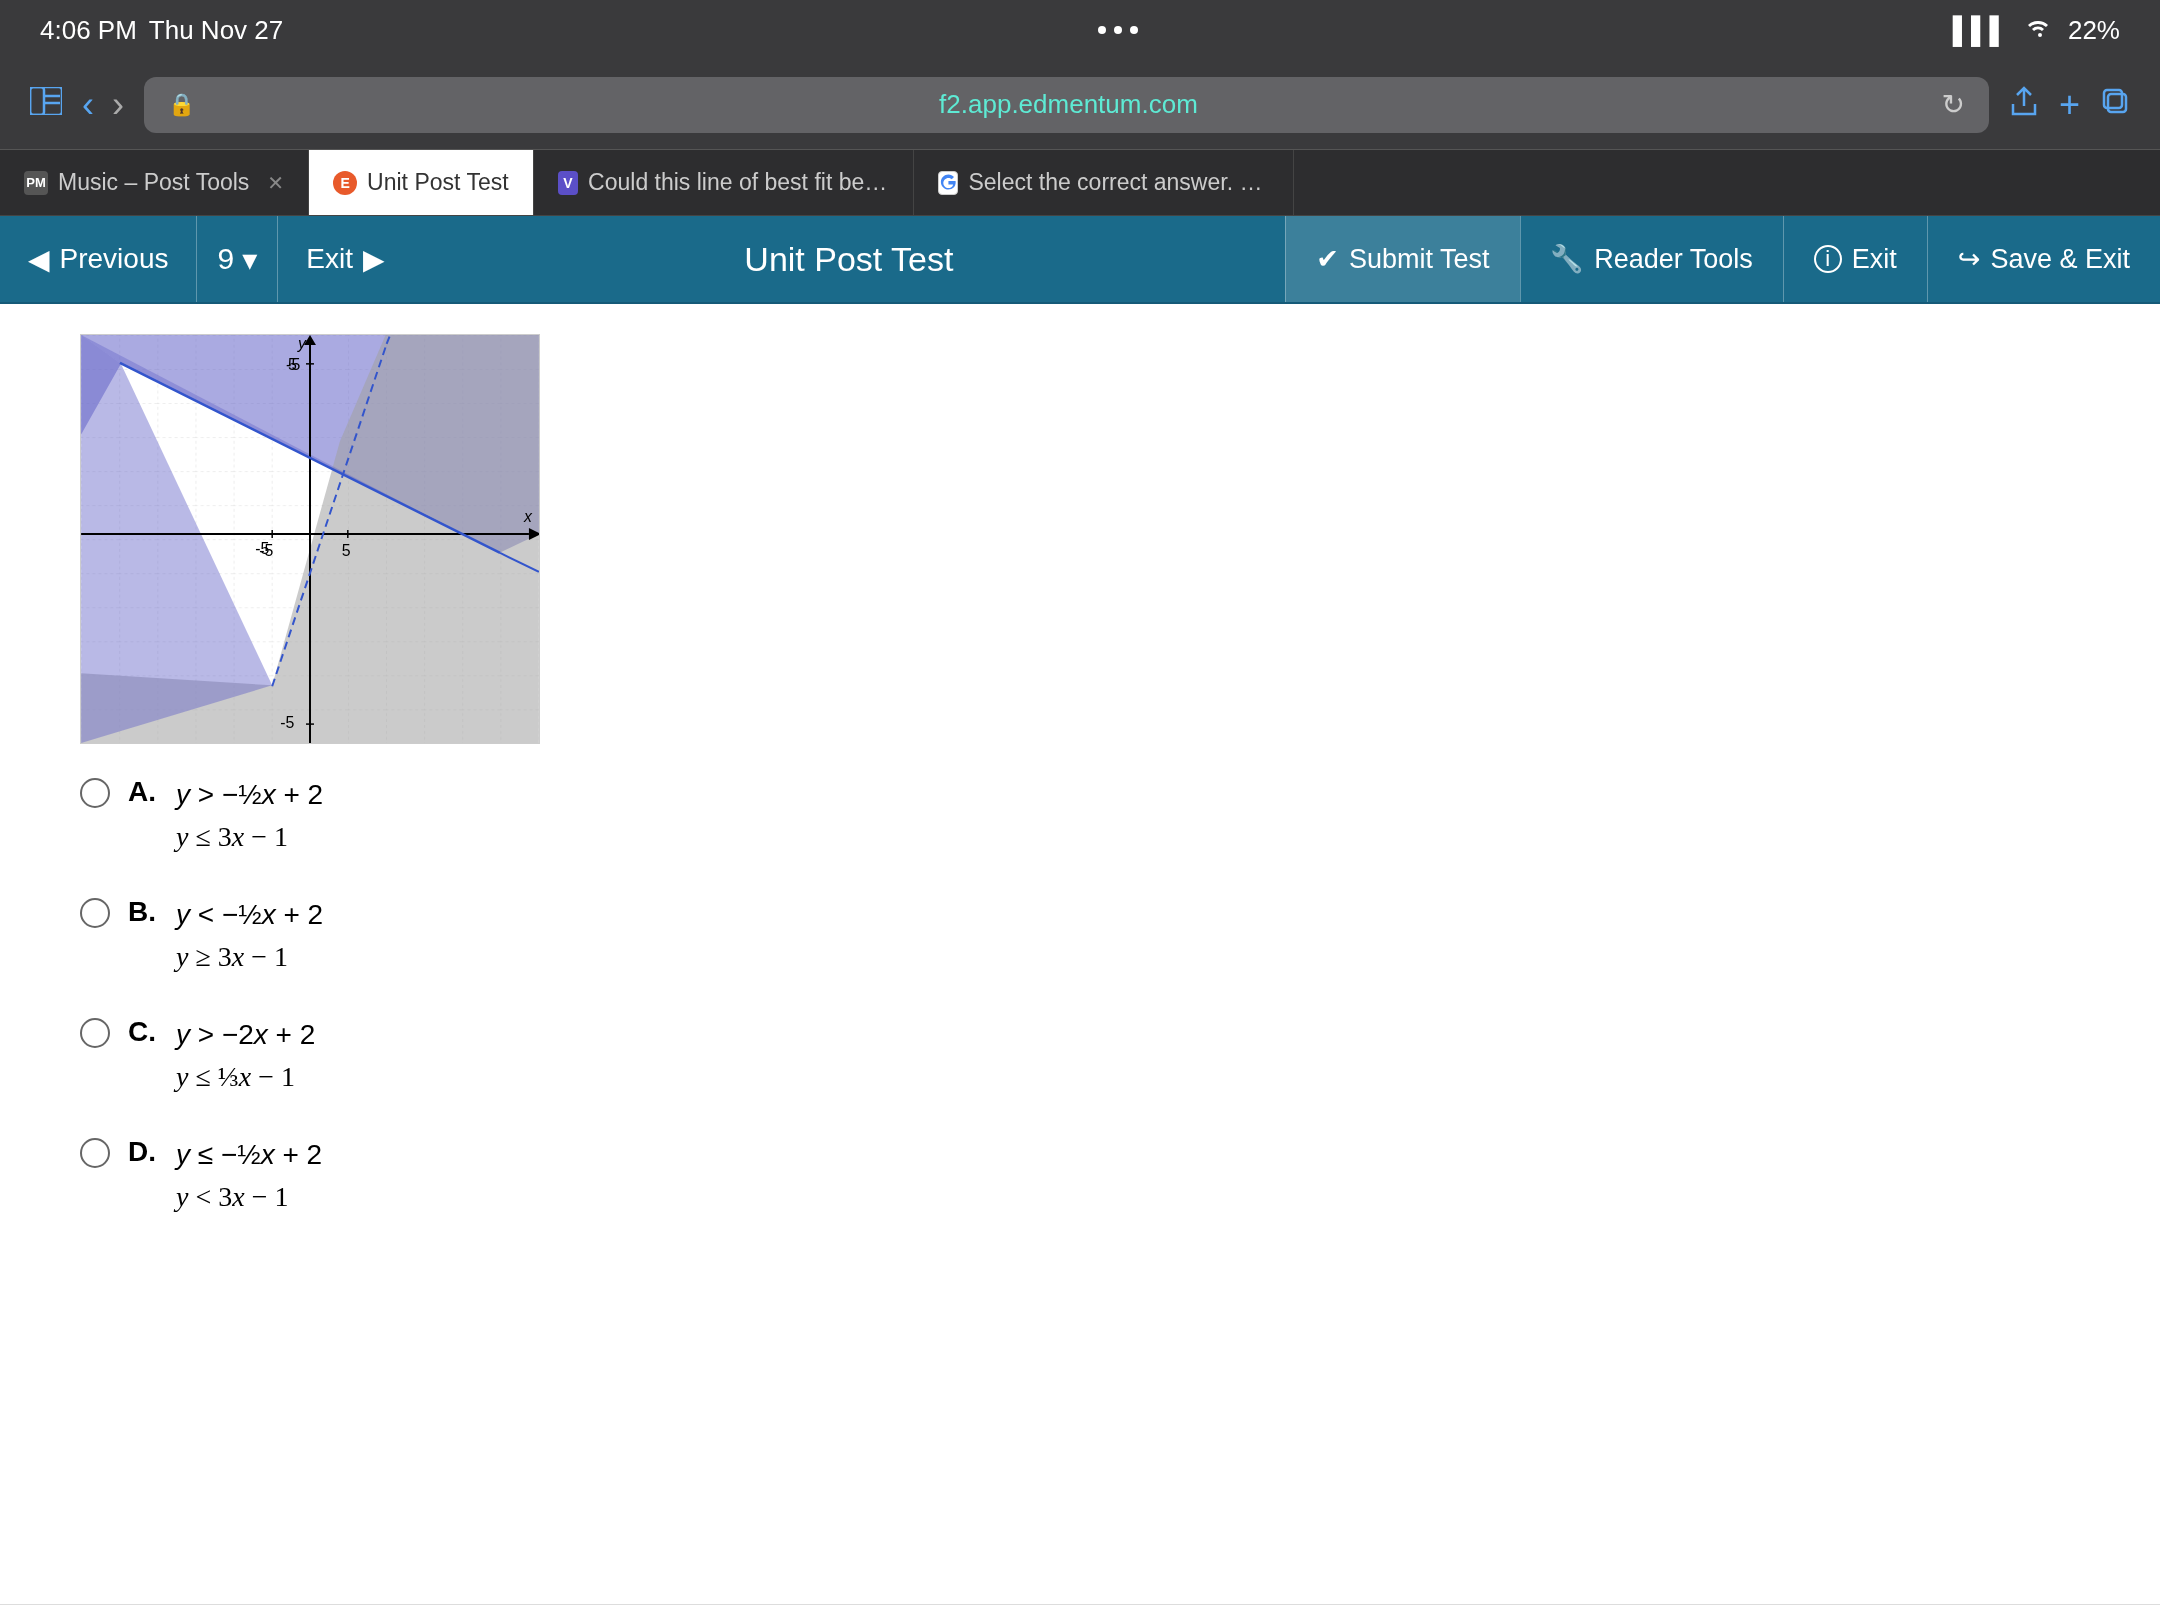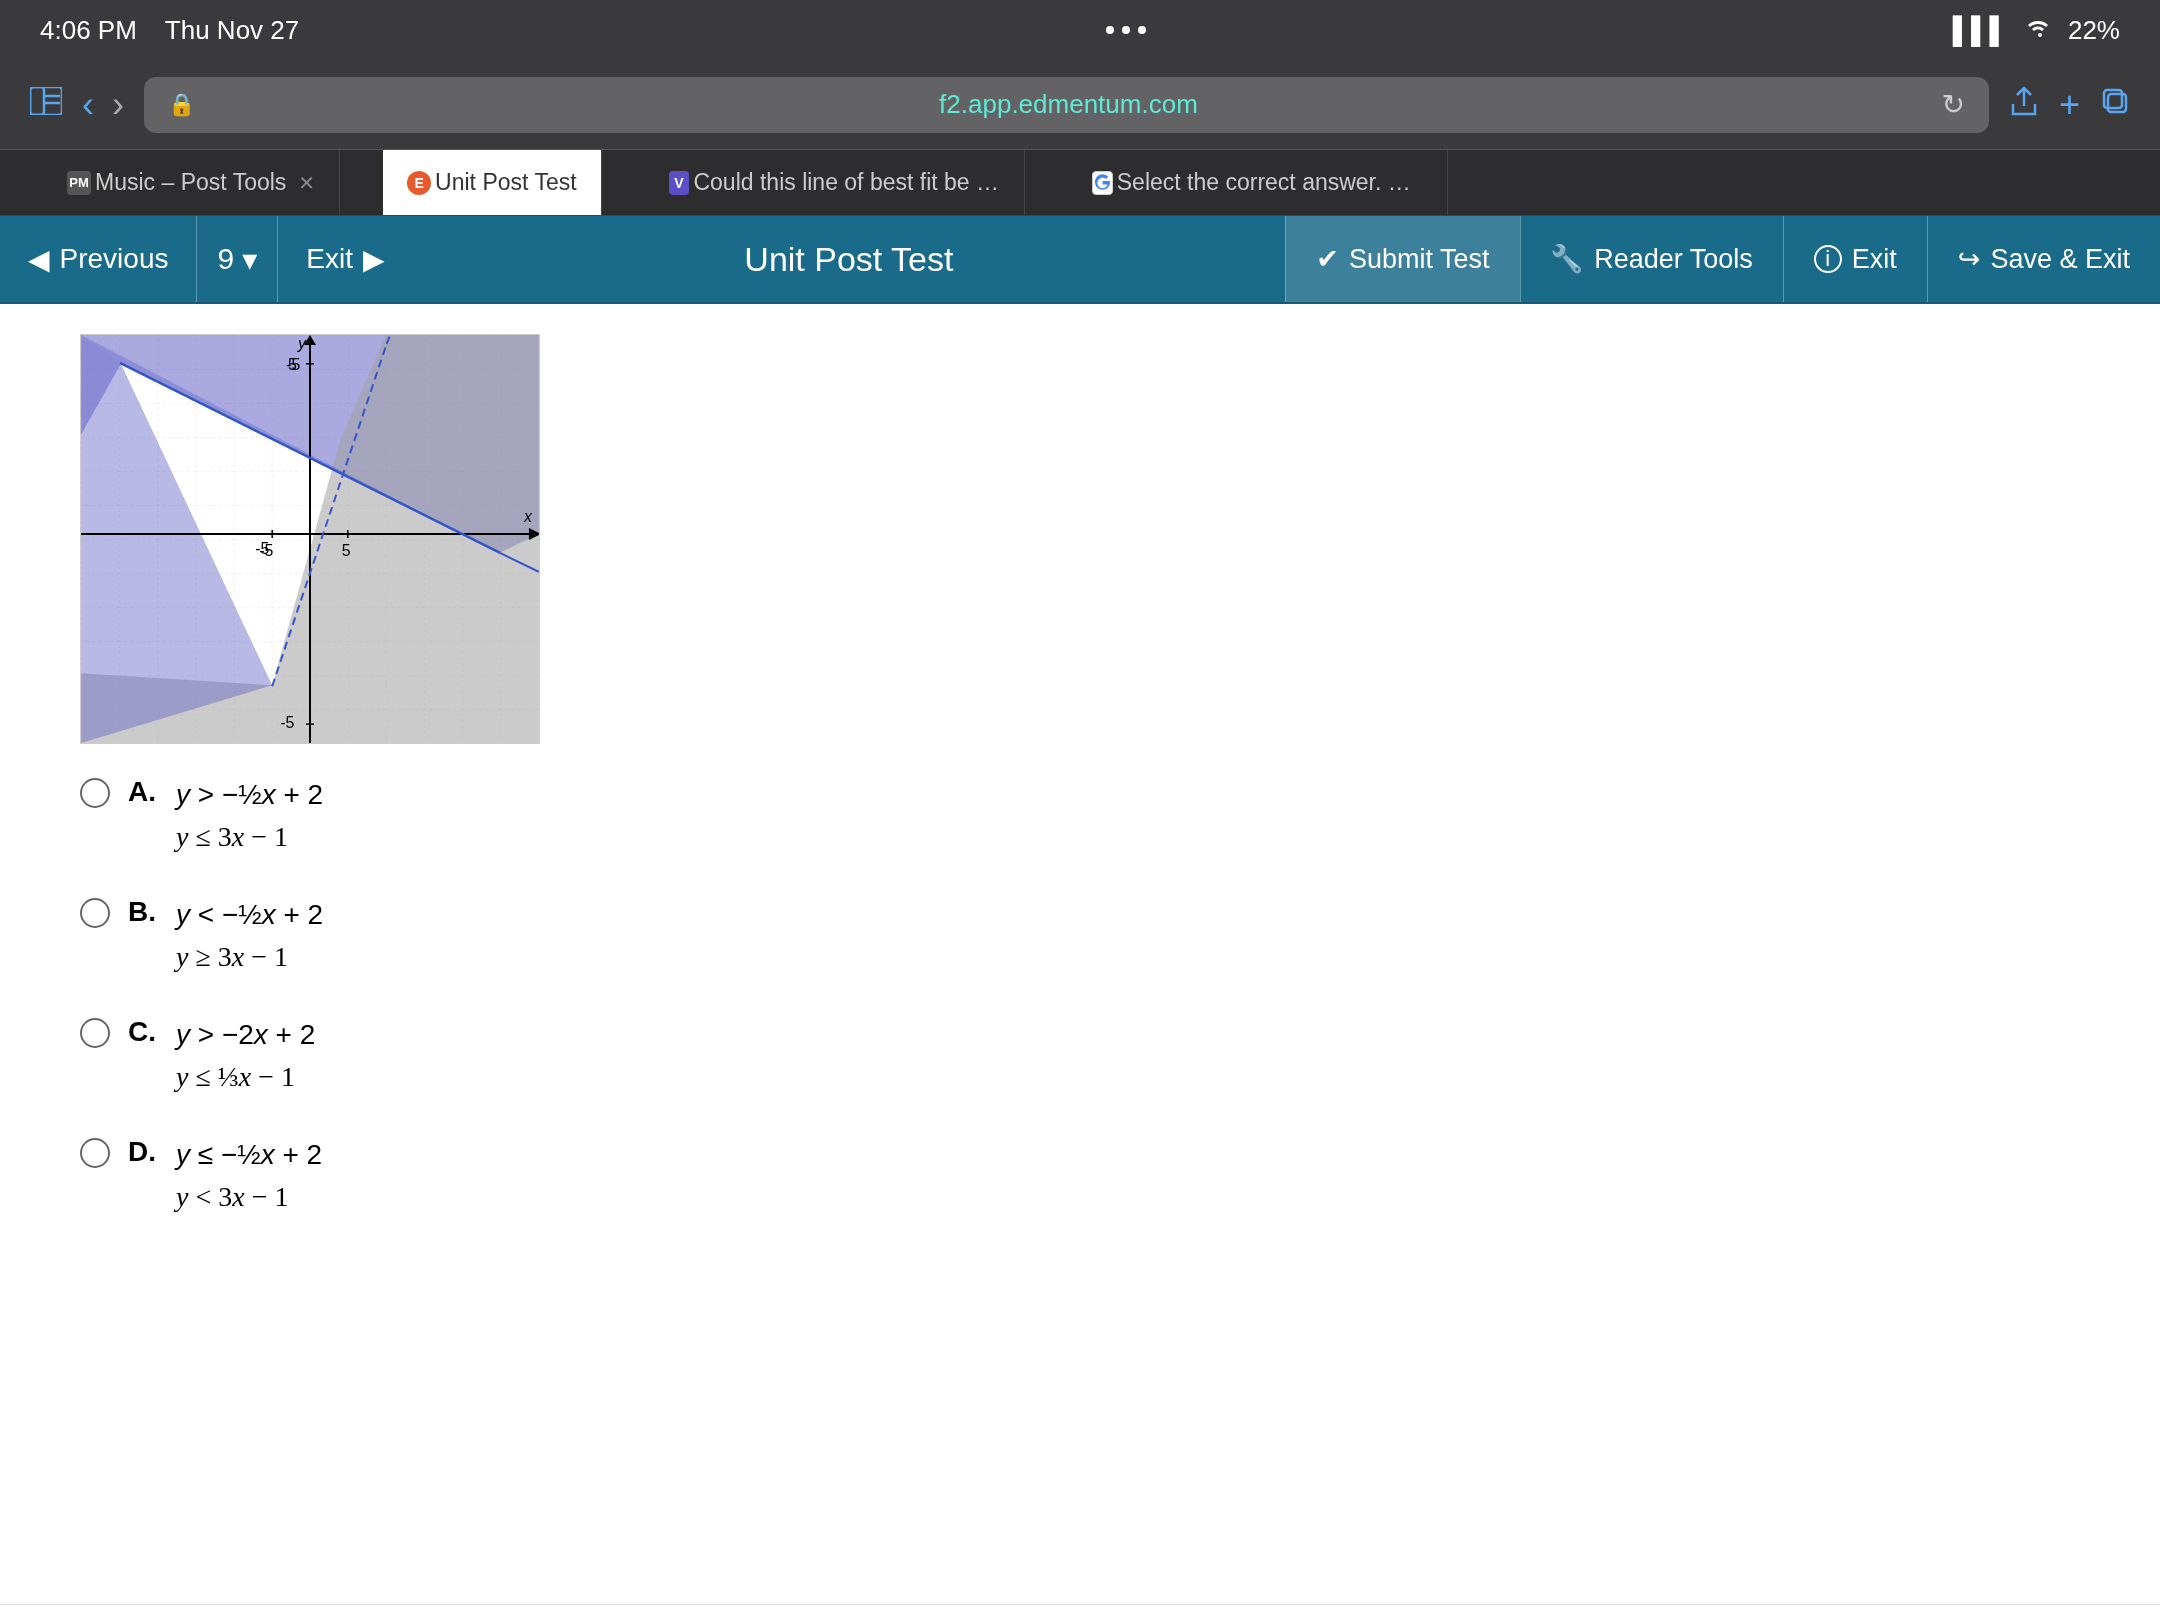--- a/index.html
+++ b/index.html
@@ -9,21 +9,21 @@
     .status-bar {
       background: #3a3a3c;
       color: #fff;
       display: flex;
       align-items: center;
       justify-content: space-between;
       padding: 0 40px;
       height: 60px;
       font-size: 26px;
     }
-    .status-bar-left { display: flex; align-items: center; gap: 28px; justify-content: space-between; }
+    .status-bar-left { display: flex; align-items: center; gap: 12px; justify-content: space-between; }
     .status-bar-center { display: flex; align-items: center; gap: 10px; }
     .status-bar-right { display: flex; align-items: center; gap: 16px; }
     .status-dot { width: 8px; height: 8px; border-radius: 50%; background: #fff; }
     .status-dots { display: flex; gap: 8px; }
 
     
     .browser-chrome {
       background: #3a3a3c;
       border-bottom: 1px solid #555;
       height: 90px;
@@ -58,29 +58,28 @@
       display: flex;
       align-items: stretch;
       height: 66px;
       border-bottom: 1px solid #444;
       overflow: hidden;
     }
     .tab {
       display: flex;
       align-items: center;
       padding: 0 24px;
-      gap: 4px;
+      gap: 10px;
       font-size: 23px;
       color: #ccc;
       border-right: 1px solid #444;
       cursor: pointer;
       white-space: nowrap;
       max-width: 380px;
       overflow: hidden;
-      margin-left: 43px;
     }
     .tab.active {
       background: #fff;
       color: #333;
     }
     .tab-favicon { width: 24px; height: 24px; border-radius: 4px; display: flex; align-items: center; justify-content: center; font-size: 16px; }
     .tab-close { font-size: 20px; color: #888; margin-left: 8px; }
     .tab-label { overflow: hidden; text-overflow: ellipsis; }
 
     

